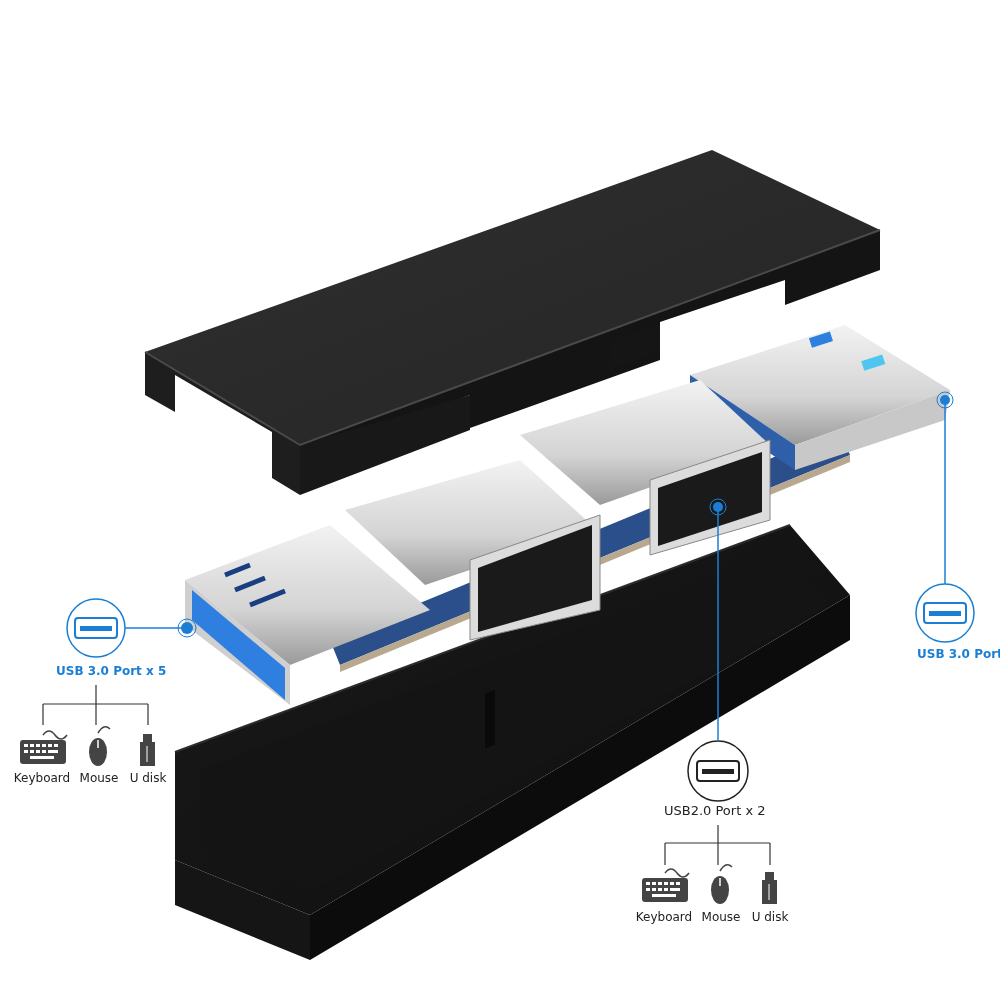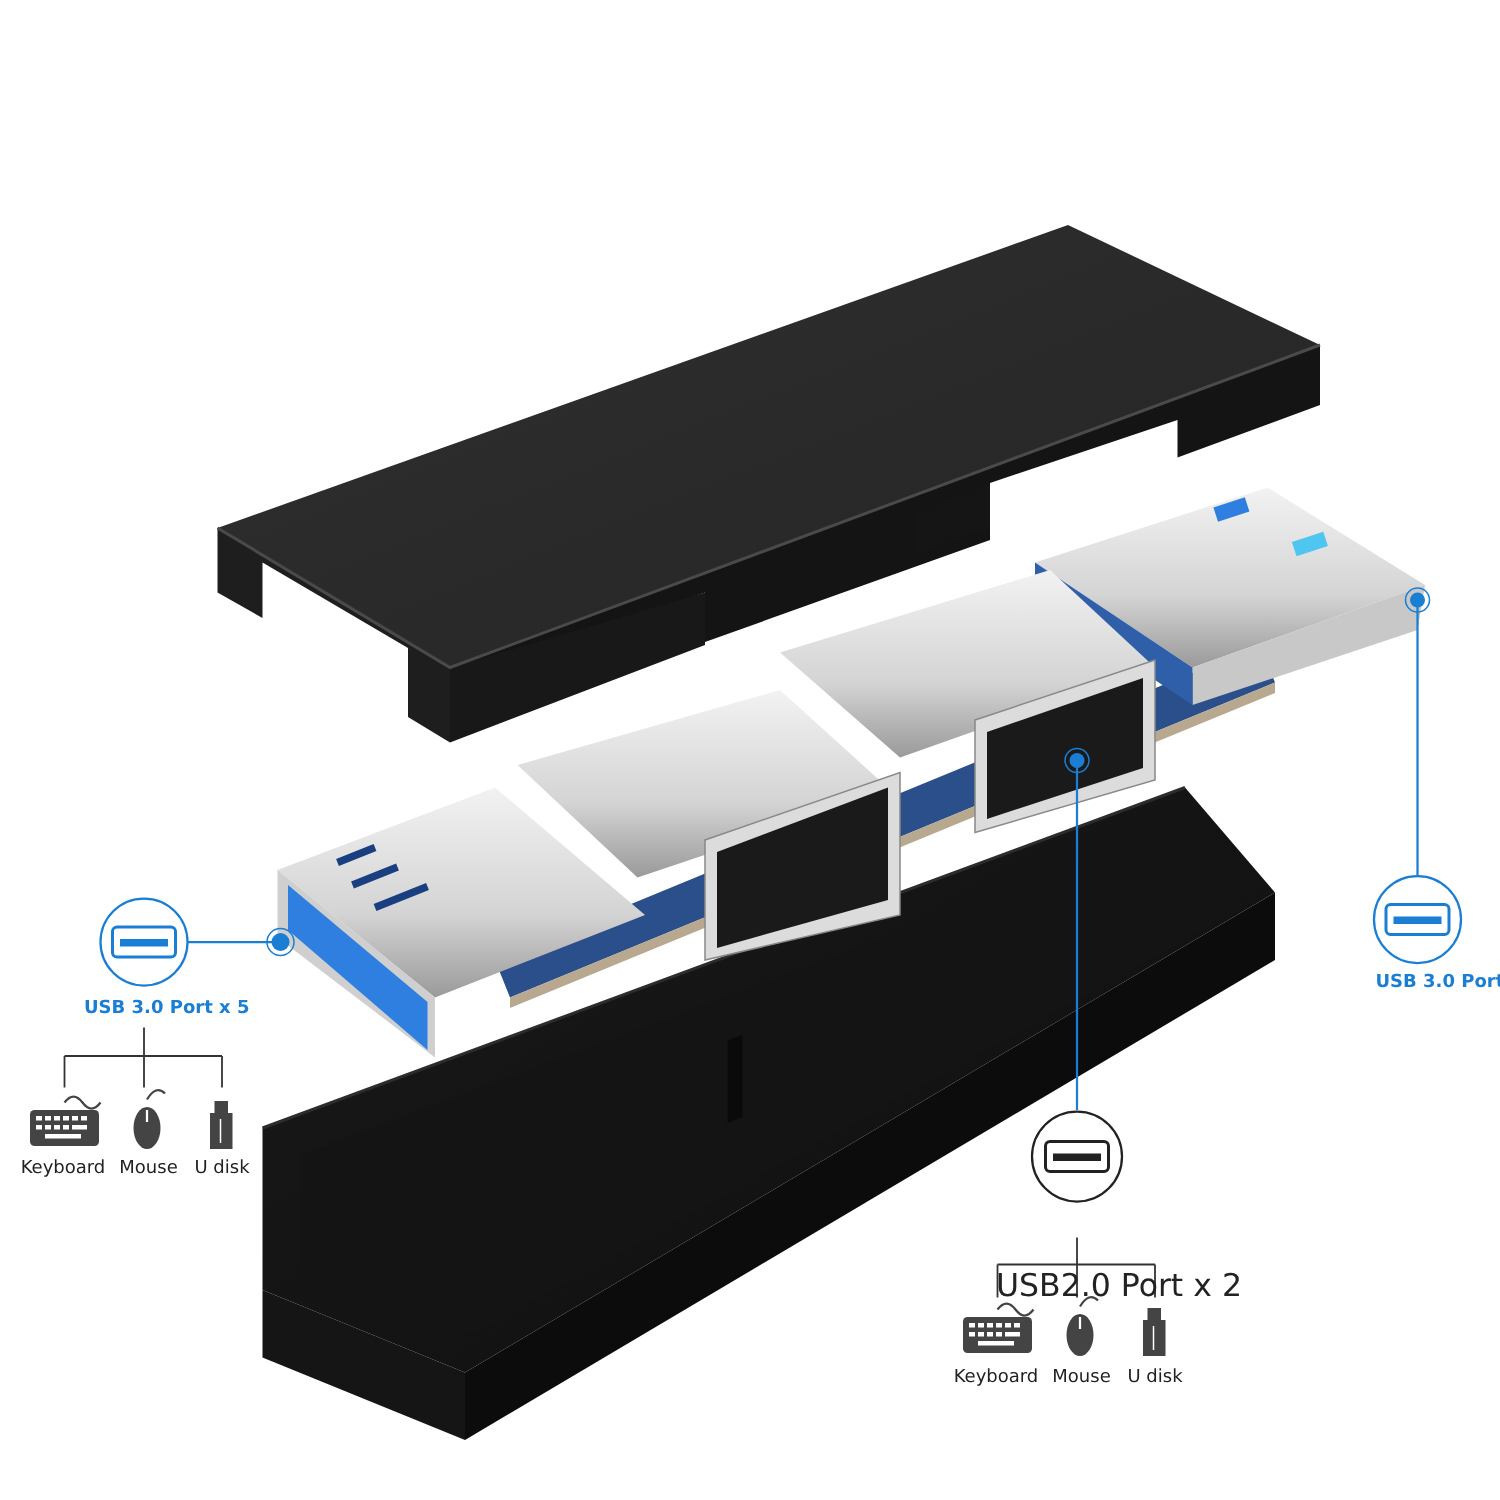--- a/index.html
+++ b/index.html
@@ -1,21 +1,21 @@
 <!DOCTYPE html>
 <html><head>
   <meta charset="utf-8">
   <style>
     html, body { margin: 0; padding: 0; background: #ffffff; }
     body { width: 1000px; height: 1000px; position: relative; overflow: hidden;
            font-family: "DejaVu Sans", "Liberation Sans", sans-serif; }
     .stage { position: absolute; left: 0; top: 0; width: 1000px; height: 1000px; }
     .lbl { position: absolute; white-space: nowrap; }
     .lbl-blue { color: #1a7fd4; font-weight: bold; font-size: 12px; }
-    .lbl-dark { color: #222222; font-size: 21px; margin-top: 42px; }
+    .lbl-dark { color: #222222; font-size: 13px; }
     .dev-lbl { position: absolute; font-size: 12px; color: #222; text-align: center; width: 60px; }
   </style>
 </head>
 <body>
 
 <div class="stage">
   <svg width="1000" height="1000" viewBox="0 0 1000 1000">
     <defs>
       <linearGradient id="lidTop" x1="0" y1="0" x2="1" y2="1">
         <stop offset="0" stop-color="#303030"></stop>

